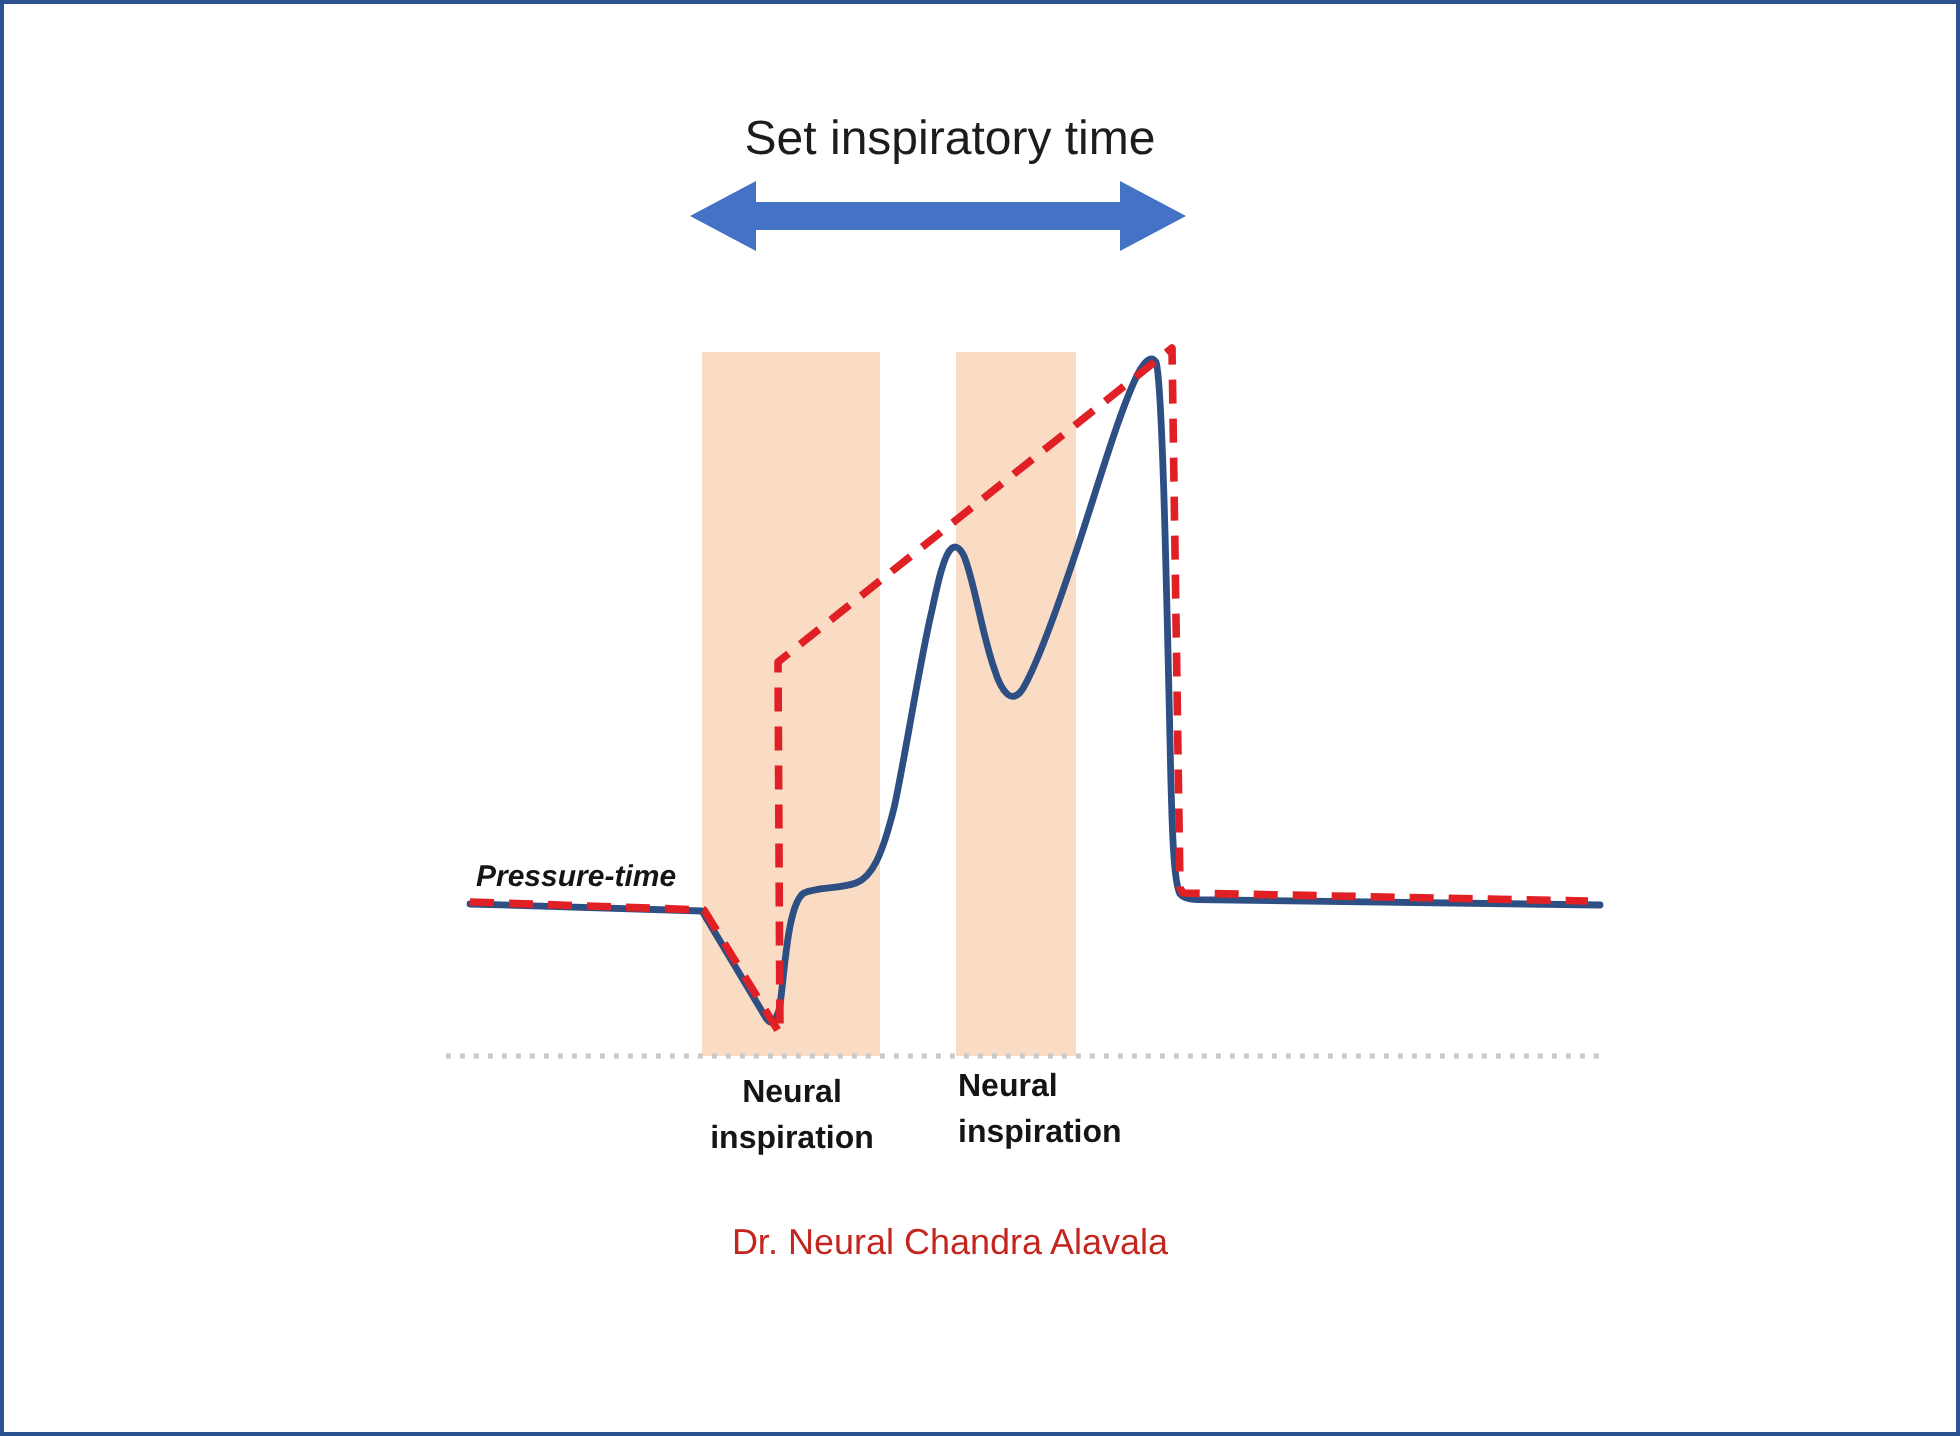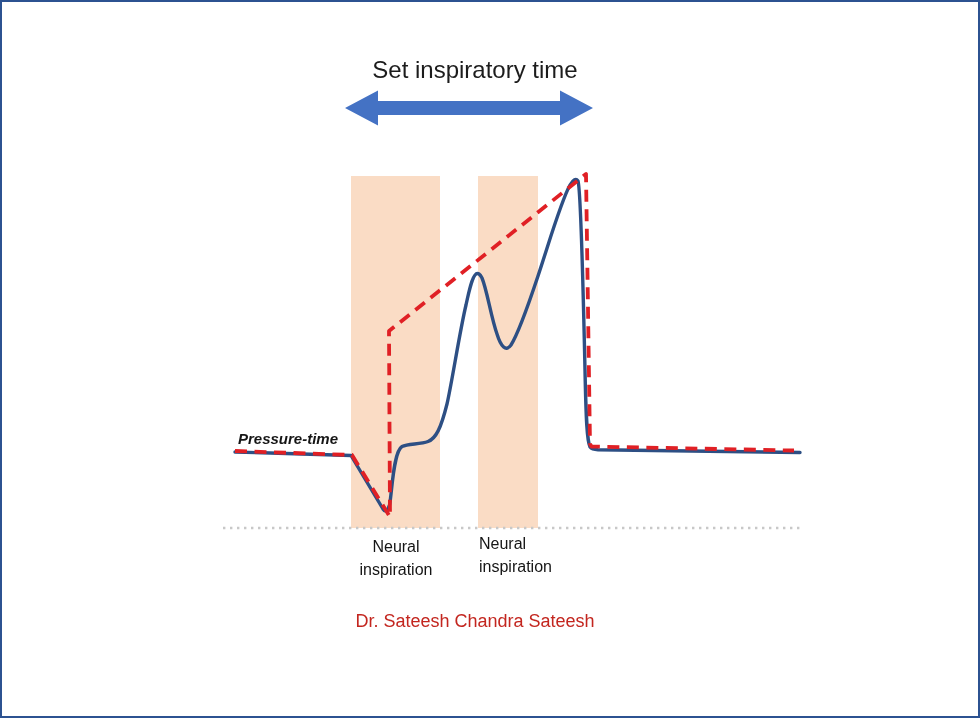--- a/index.html
+++ b/index.html
@@ -21,21 +21,21 @@
     top:56px;left:300px;width:350px;
     text-align:center;
     font-size:24px;line-height:28px;
     color:#1c1c1c;
   }
   .plabel{
     top:430px;left:238px;
     font-size:15px;font-weight:bold;color:#151515;font-style:italic;
   }
   .nlabel{
-    font-size:16px;font-weight:normal;color:#151515;
+    font-size:16px;font-weight:bold;color:#151515;
     line-height:23px;
   }
   .n1{top:535px;left:336px;width:120px;text-align:center;}
   .n2{top:532px;left:479px;width:120px;text-align:left;}
   .attr{
     top:610px;left:325px;width:300px;
     text-align:center;
     font-size:18px;line-height:22px;
     color:#c3261f;
   }
@@ -66,16 +66,16 @@
   <div class="txt nlabel n1">
     <div>Neural</div>
     <div>inspiration</div>
   </div>
 
   <div class="txt nlabel n2">
     <div>Neural</div>
     <div>inspiration</div>
   </div>
 
-  <div class="txt attr">Dr. Sateesh Chandra Sateesh</div>
+  <div class="txt attr">Dr. Neural Chandra Alavala</div>
 
   <div class="frame"></div>
 </div>
 
 </body></html>

